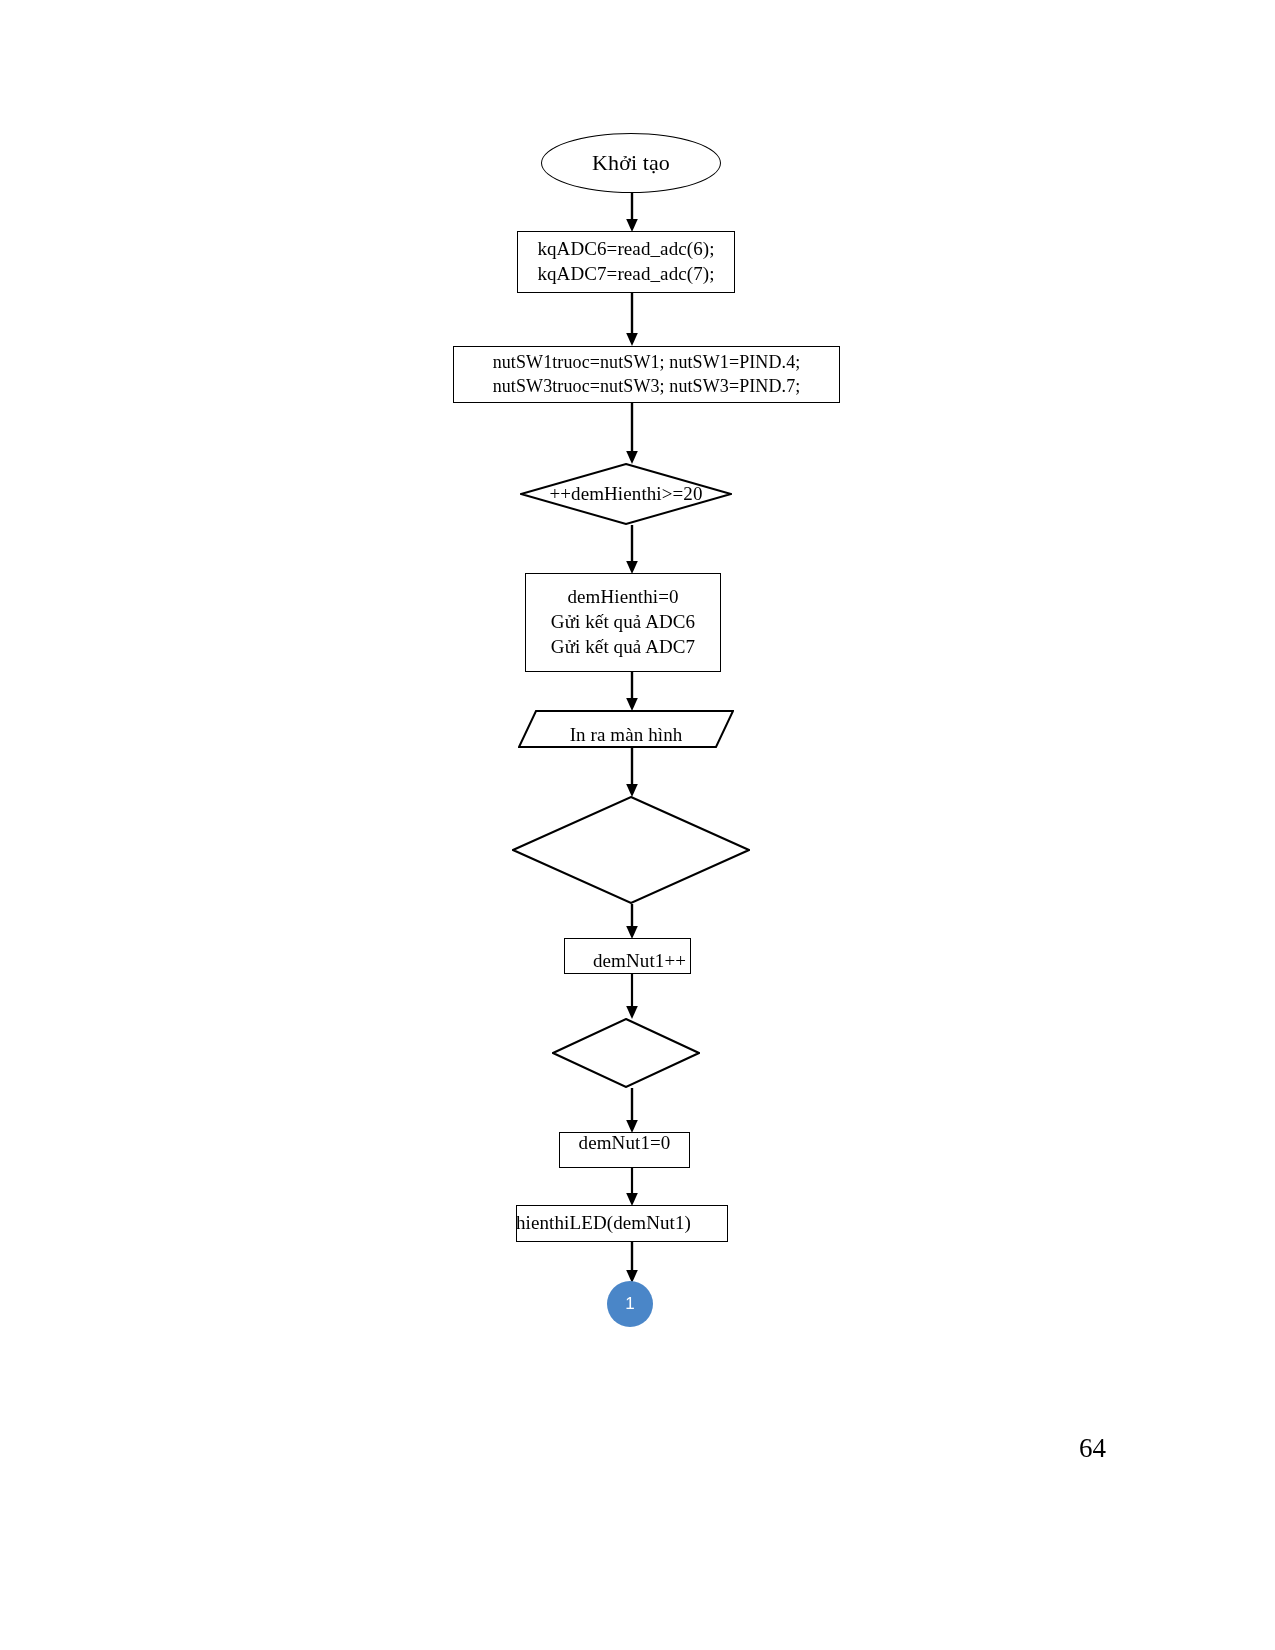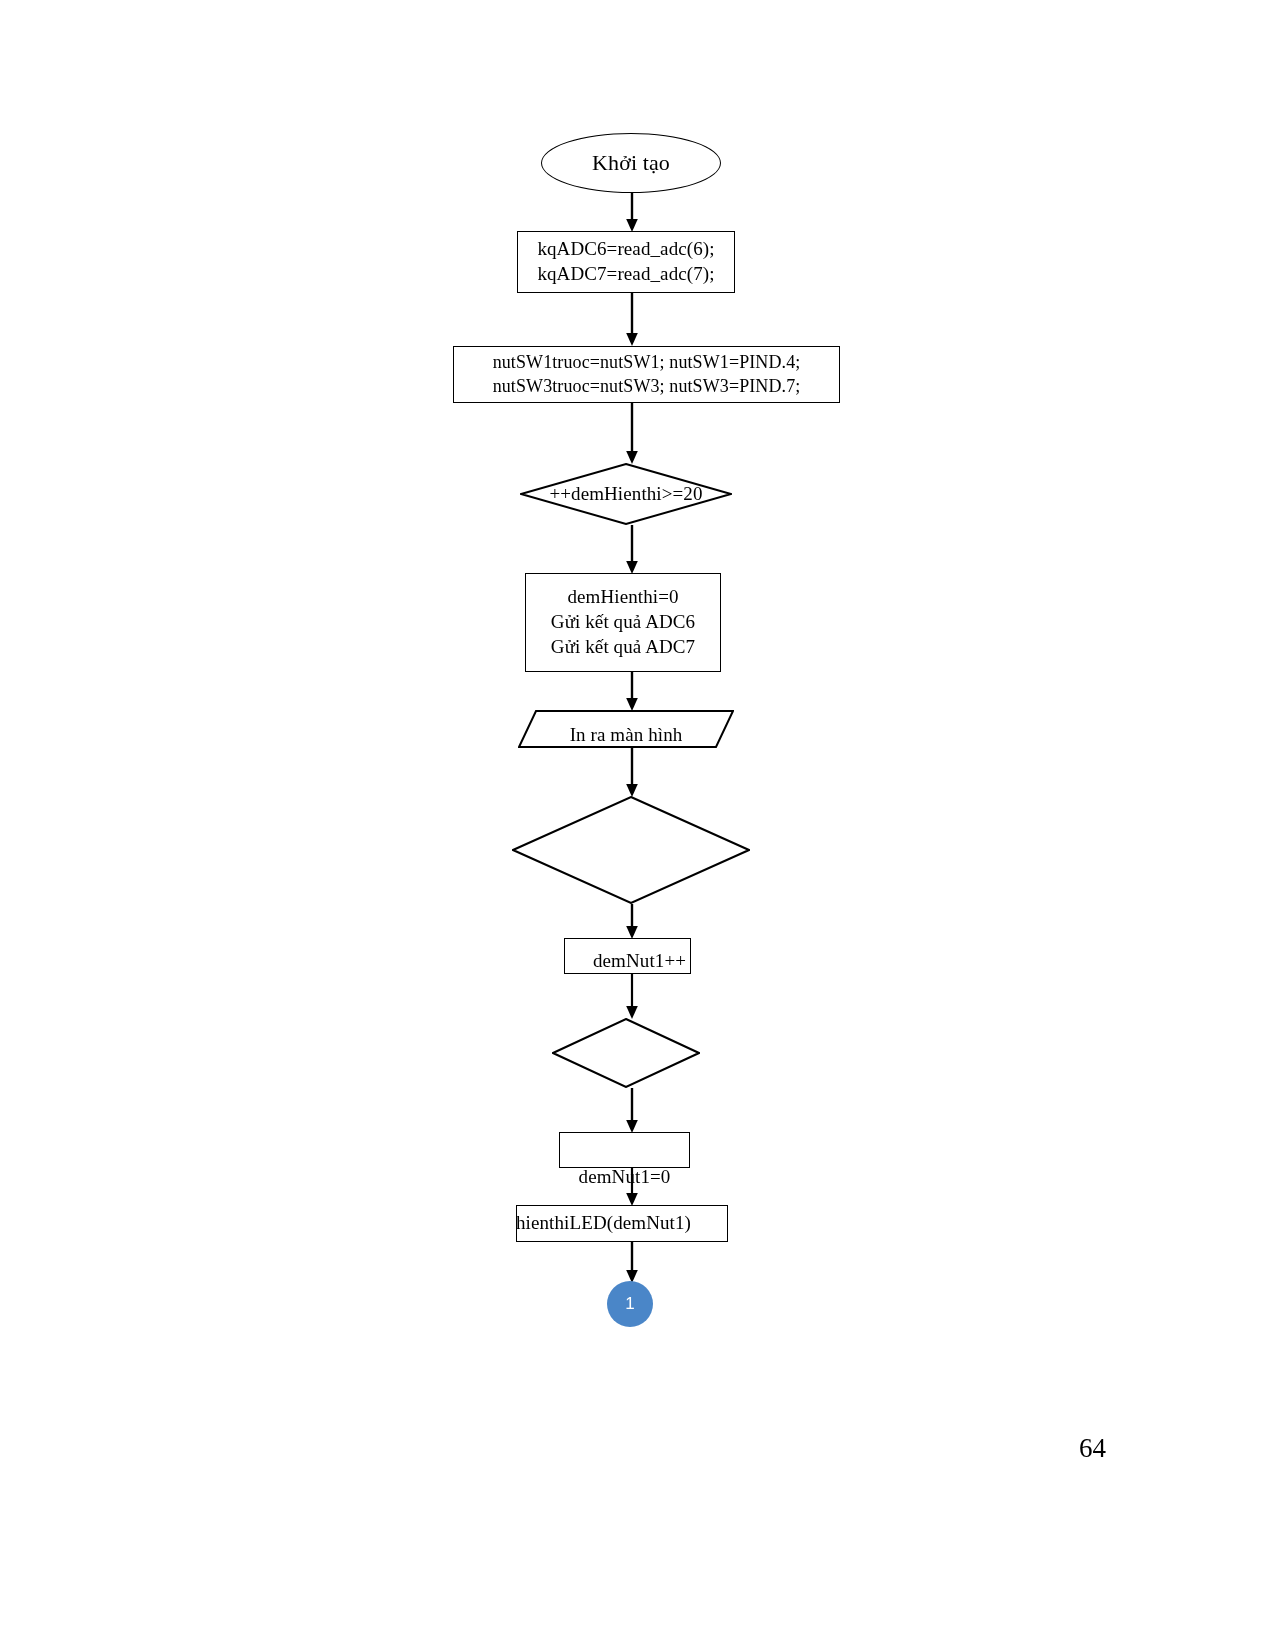--- a/index.html
+++ b/index.html
@@ -224,21 +224,21 @@
     <span class="txt-line">demNut1++</span>
   </div>
 
   <div class="decision" style="left:552px; top:1018px; width:148px; height:70px;">
     <svg width="148" height="70" viewBox="0 0 148 70">
       <polygon points="74,1 147,35 74,69 1,35" fill="#ffffff" stroke="#000000" stroke-width="2"></polygon>
     </svg>
   </div>
 
   <div class="process" style="left:559px; top:1132px; width:131px; height:36px;"></div>
-  <div class="node-text" style="left:559px; top:1132px; width:131px; height:23px; display:flex; align-items:center; justify-content:center; font-size:19px;margin-top:34px;">
+  <div class="node-text" style="left:559px; top:1132px; width:131px; height:23px; display:flex; align-items:center; justify-content:center; font-size:19px;">
     <span class="txt-line">demNut1=0</span>
   </div>
 
   <div class="process" style="left:516px; top:1205px; width:212px; height:37px;"></div>
   <div class="node-text" style="left:516px; top:1205px; width:212px; height:37px; display:flex; align-items:center; justify-content:flex-start; font-size:19px;">
     <span class="txt-line">hienthiLED(demNut1)</span>
   </div>
 
   <div class="connector" style="left:607px; top:1281px; width:46px; height:46px; background:#4a86c8; font-size:17px;">
     <span class="txt-line">1</span>

